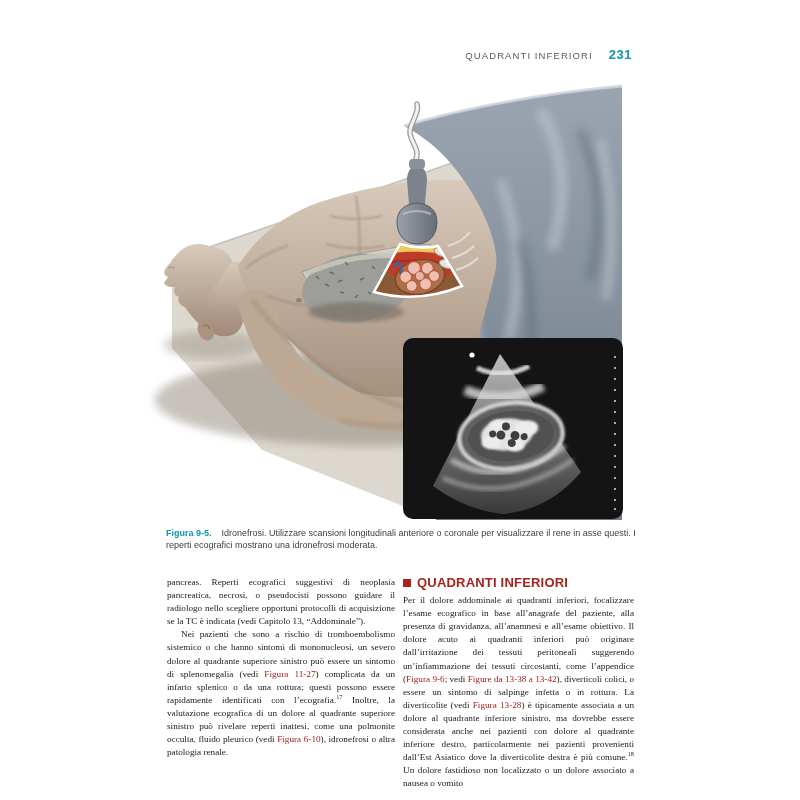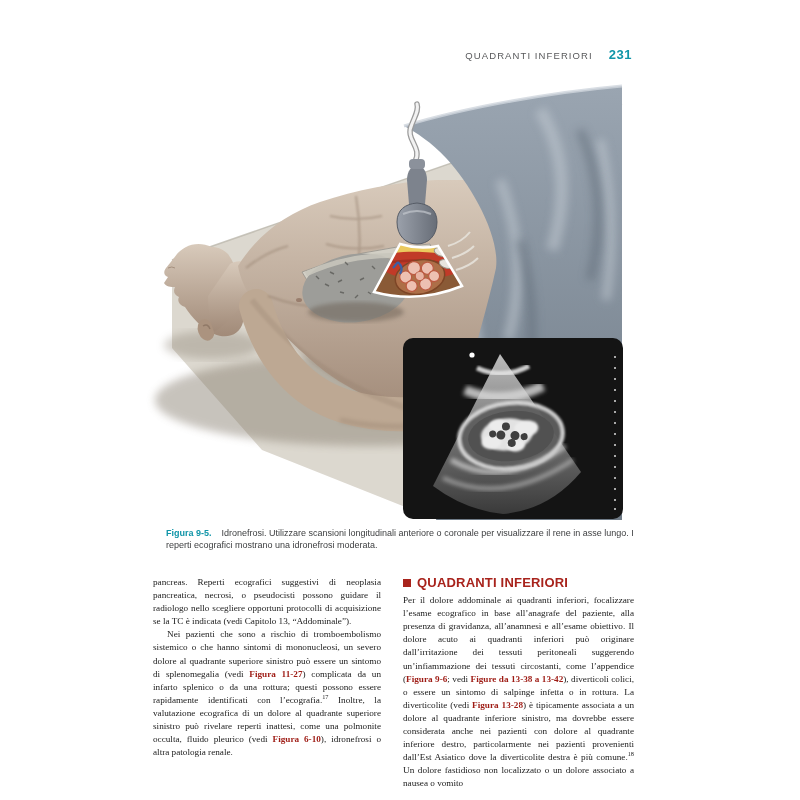--- a/index.html
+++ b/index.html
@@ -15,29 +15,29 @@
         font-family:"Liberation Sans", sans-serif;}
   .rh-text{font-size:9.5px;letter-spacing:1.1px;color:var(--header-gray);}
   .rh-num{font-size:13px;font-weight:bold;color:var(--teal);letter-spacing:.5px;}
   .illustration{position:absolute;top:0;left:0;}
   .caption{position:absolute;top:528px;left:166px;width:470px;
         font-family:"Liberation Sans", sans-serif;font-size:9px;line-height:11.5px;
         color:var(--caption-gray);}
   .cap-label{color:var(--teal);font-weight:bold;margin-right:10px;}
   .col{position:absolute;top:576px;text-align:justify;
         font-size:9.2px;line-height:13.1px;}
-  .col-left{left:153px;width:228px;}
+  .col-left{left:167px;width:228px;}
   .col-right{left:403px;width:231px;}
   .body-p{margin:0;}
   .body-p.indent{text-indent:14px;}
   .section-heading{font-family:"Liberation Sans", sans-serif;font-size:13px;
         font-weight:bold;color:var(--heading-red);letter-spacing:.2px;
         display:flex;align-items:center;gap:6px;margin-bottom:5px;text-align:left;}
   .sq{width:8px;height:8px;background:var(--heading-red);display:inline-block;flex:0 0 auto;}
-  .seg-ref{font-weight:bold;color:var(--ref-red);}
+  .seg-ref{font-weight:normal;color:var(--ref-red);}
   .seg-sup{font-size:6.3px;vertical-align:4px;line-height:0;}
 </style>
 </head>
 <body>
 
 <div class="page">
 
   <header class="running-head">
     <span class="rh-text">QUADRANTI INFERIORI</span>
     <span class="rh-num">231</span>
@@ -226,21 +226,21 @@
           <rect x="211" y="117" width="2" height="2"></rect>
         <rect x="211" y="128" width="2" height="2"></rect>
           <rect x="211" y="139" width="2" height="2"></rect>
         <rect x="211" y="150" width="2" height="2"></rect>
           <rect x="211" y="161" width="2" height="2"></rect>
         <rect x="211" y="170" width="2" height="2"></rect>
       </g>
     </g>
   </svg>
 
-  <p class="caption"><b class="cap-label">Figura 9-5.</b><span>Idronefrosi. Utilizzare scansioni longitudinali anteriore o coronale per visualizzare il rene in asse lungo. I reperti ecografici mostrano una idronefrosi moderata.</span></p>
+  <p class="caption"><b class="cap-label">Figura 9-5.</b><span>Idronefrosi. Utilizzare scansioni longitudinali anteriore o coronale per visualizzare il rene in asse questi. I reperti ecografici mostrano una idronefrosi moderata.</span></p>
 
   <div class="col col-left">
     <p class="body-p">pancreas. Reperti ecografici suggestivi di neoplasia pancreatica, necrosi, o pseudocisti possono guidare il radiologo nello scegliere opportuni protocolli di acquisizione se la TC è indicata (vedi Capitolo 13, “Addominale”).</p>
     <p class="body-p indent"><span>Nei pazienti che sono a rischio di tromboembolismo sistemico o che hanno sintomi di mononucleosi, un severo dolore al quadrante superiore sinistro può essere un sintomo di splenomegalia (vedi </span><span class="seg-ref">Figura 11-27</span><span>) complicata da un infarto splenico o da una rottura; questi possono essere rapidamente identificati con l’ecografia.</span><span class="seg-sup">17</span><span> Inoltre, la valutazione ecografica di un dolore al quadrante superiore sinistro può rivelare reperti inattesi, come una polmonite occulta, fluido pleurico (vedi </span><span class="seg-ref">Figura 6-10</span><span>), idronefrosi o altra patologia renale.</span></p>
   </div>
 
   <div class="col col-right">
     <h2 class="section-heading">
       <span class="sq"></span>
       <span>QUADRANTI INFERIORI</span>

